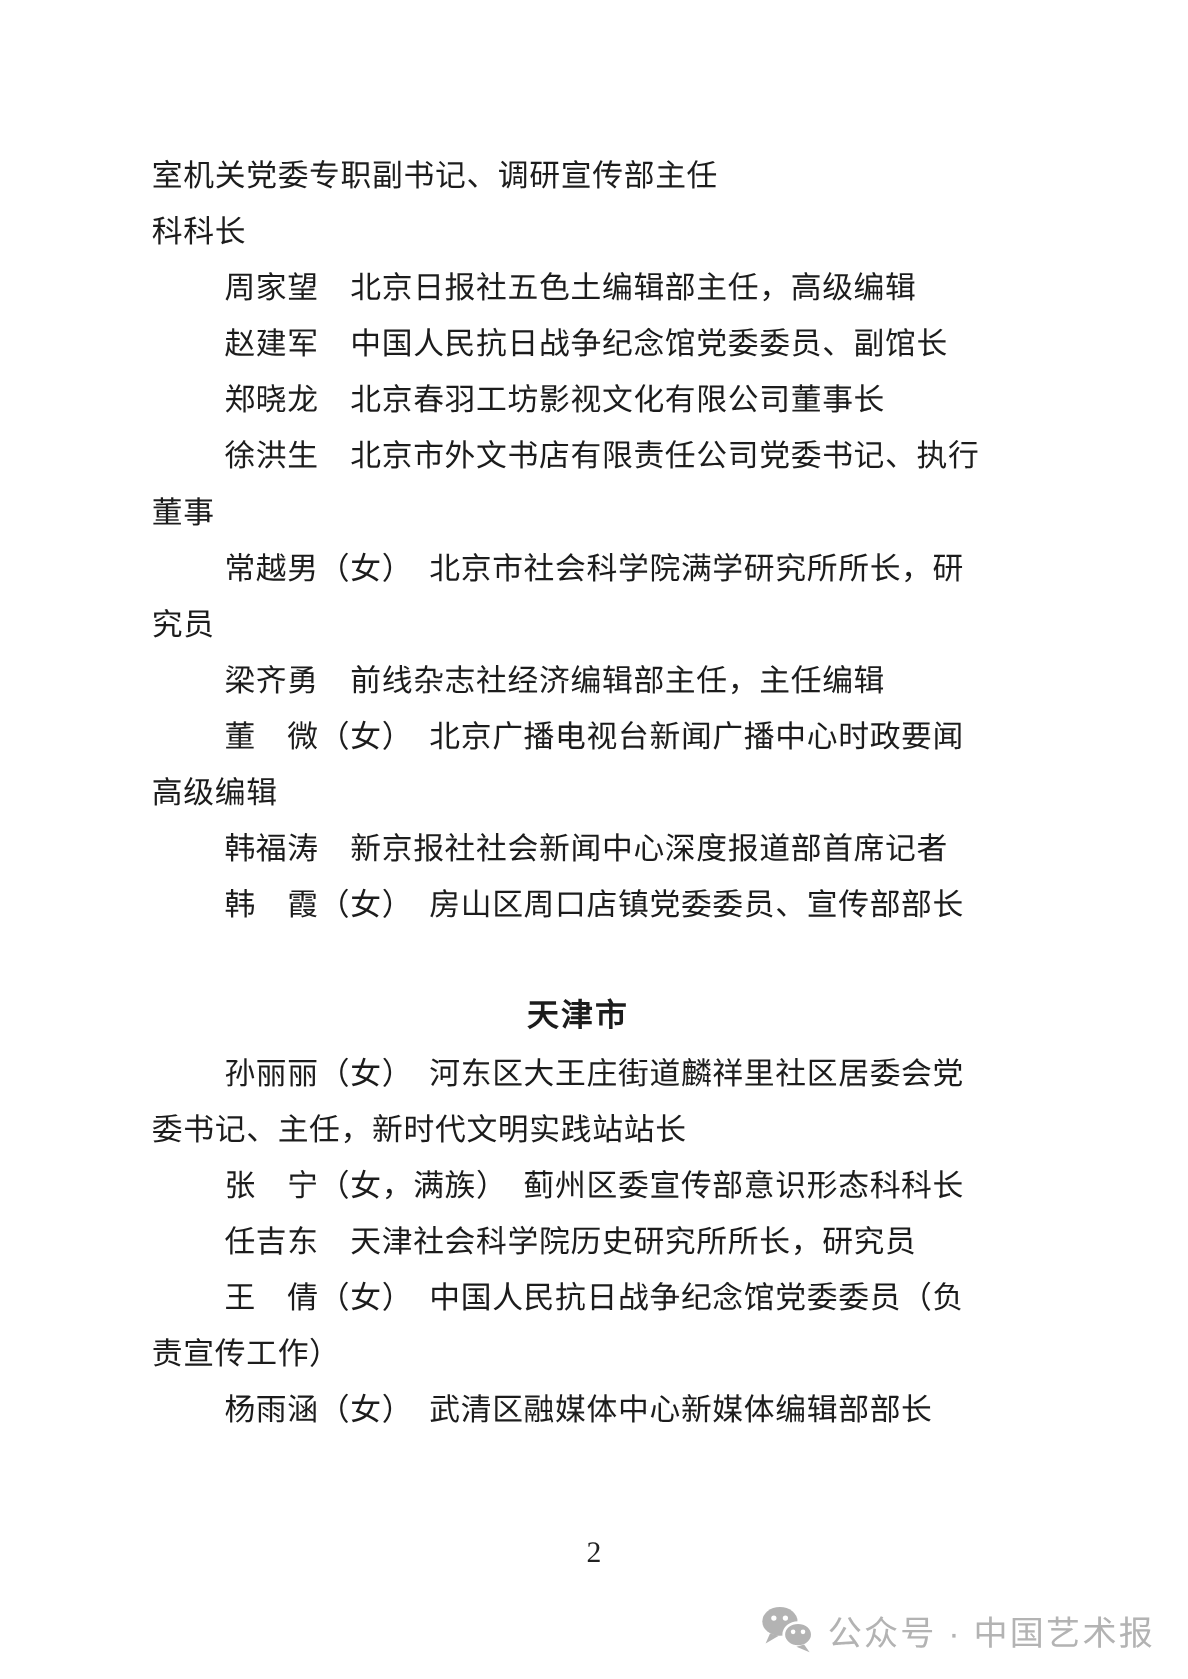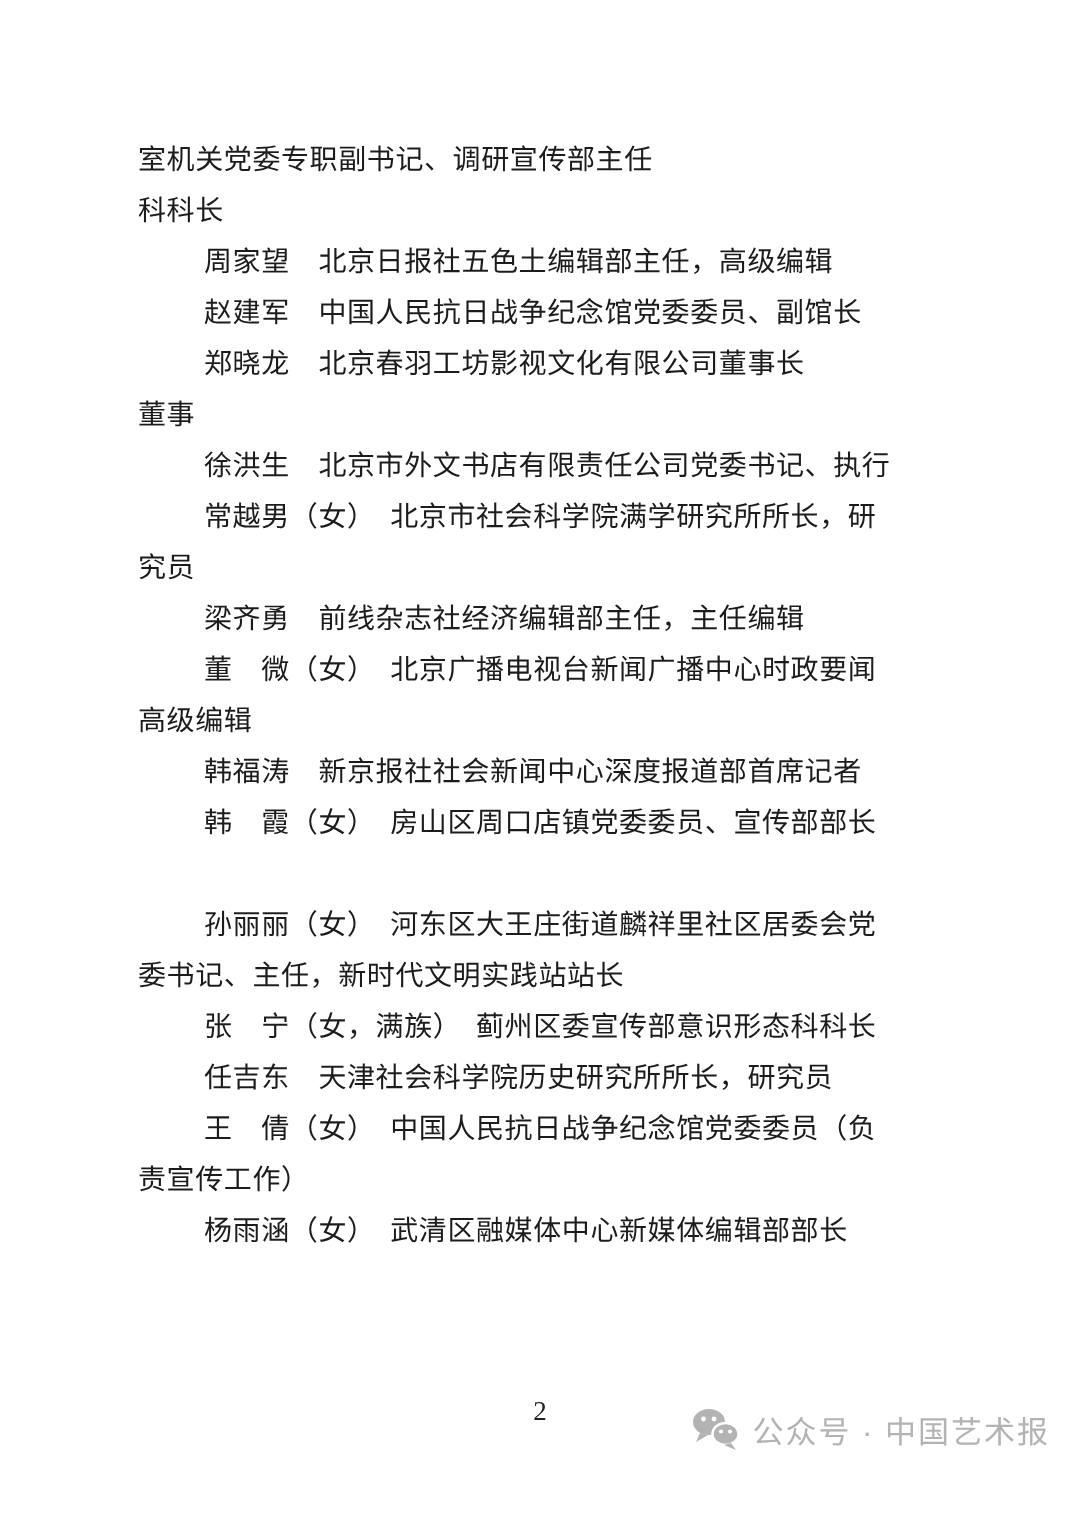--- a/index.html
+++ b/index.html
@@ -41,21 +41,21 @@
     left: 0;
     width: 1080px;
     text-align: center;
     font-family: "Liberation Serif", serif;
     font-size: 27px;
     line-height: 30px;
     color: #222222;
   }
   .watermark {
     position: absolute;
-    top: 1406px;
+    top: 1458px;
     right: 30px;
     height: 46px;
     display: flex;
     align-items: center;
     gap: 12px;
     color: #b3b3b3;
     font-size: 31px;
     letter-spacing: 2px;
     white-space: nowrap;
   }
@@ -68,30 +68,31 @@
 <body>
 
 <main>
 
   <section class="doc-body">
     <div class="line">室机关党委专职副书记、调研宣传部主任</div>
     <div class="line">科科长</div>
     <div class="line indent">周家望　北京日报社五色土编辑部主任，高级编辑</div>
     <div class="line indent">赵建军　中国人民抗日战争纪念馆党委委员、副馆长</div>
     <div class="line indent">郑晓龙　北京春羽工坊影视文化有限公司董事长</div>
+    <div class="line indent">徐洪生　北京市外文书店有限责任公司党委书记、执行</div>
     <div class="line">董事</div>
-    <div class="line indent">徐洪生　北京市外文书店有限责任公司党委书记、执行</div>
     <div class="line indent">常越男（女）　北京市社会科学院满学研究所所长，研</div>
     <div class="line">究员</div>
     <div class="line indent">梁齐勇　前线杂志社经济编辑部主任，主任编辑</div>
     <div class="line indent">董　微（女）　北京广播电视台新闻广播中心时政要闻</div>
     <div class="line">高级编辑</div>
     <div class="line indent">韩福涛　新京报社社会新闻中心深度报道部首席记者</div>
     <div class="line indent">韩　霞（女）　房山区周口店镇党委委员、宣传部部长</div>
     <div class="line spacer"></div>
+    <div class="line heading">天津市</div>
     <div class="line indent">孙丽丽（女）　河东区大王庄街道麟祥里社区居委会党</div>
     <div class="line">委书记、主任，新时代文明实践站站长</div>
     <div class="line indent">张　宁（女，满族）　蓟州区委宣传部意识形态科科长</div>
     <div class="line indent">任吉东　天津社会科学院历史研究所所长，研究员</div>
     <div class="line indent">王　倩（女）　中国人民抗日战争纪念馆党委委员（负</div>
     <div class="line">责宣传工作）</div>
     <div class="line indent">杨雨涵（女）　武清区融媒体中心新媒体编辑部部长</div>
   </section>
 
   <div class="page-number">2</div>

